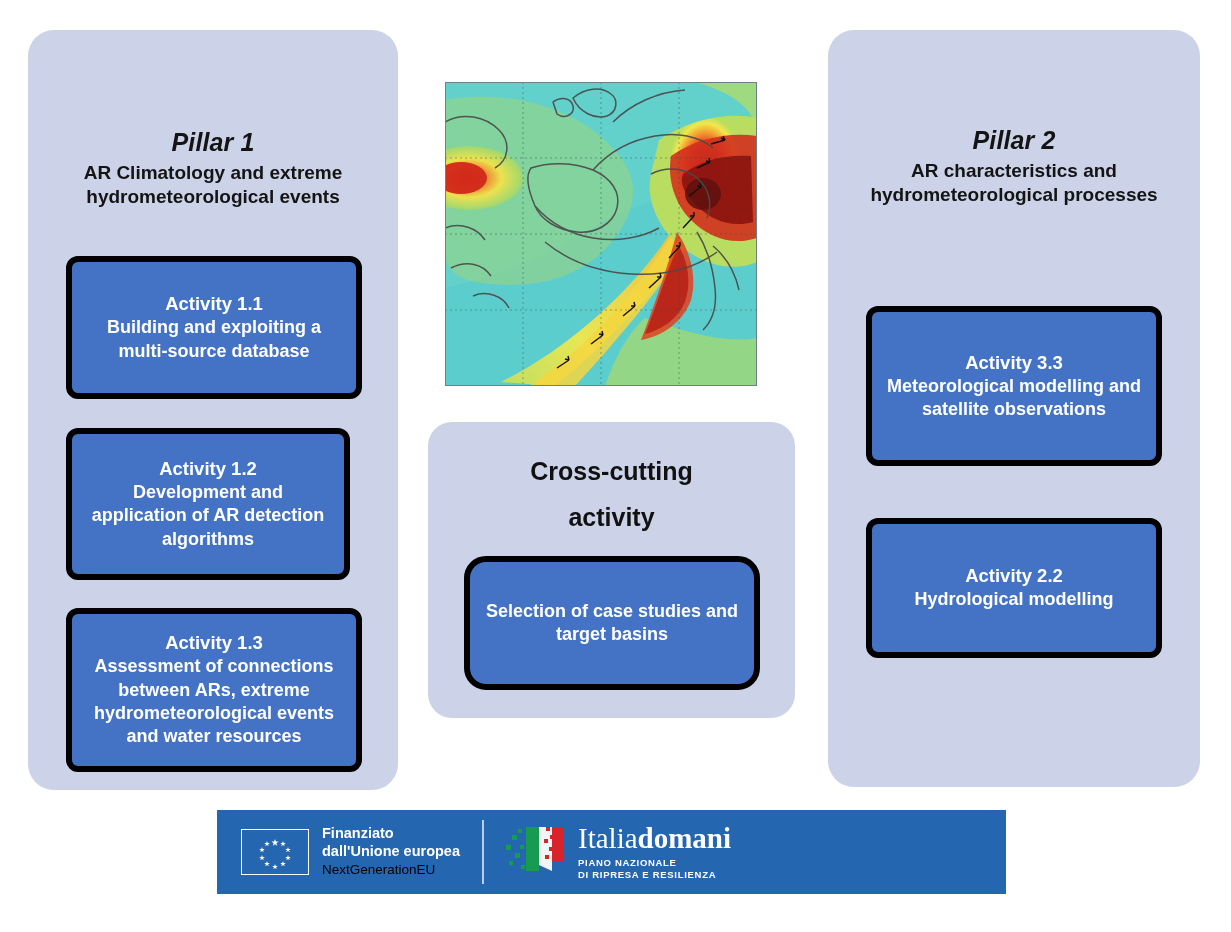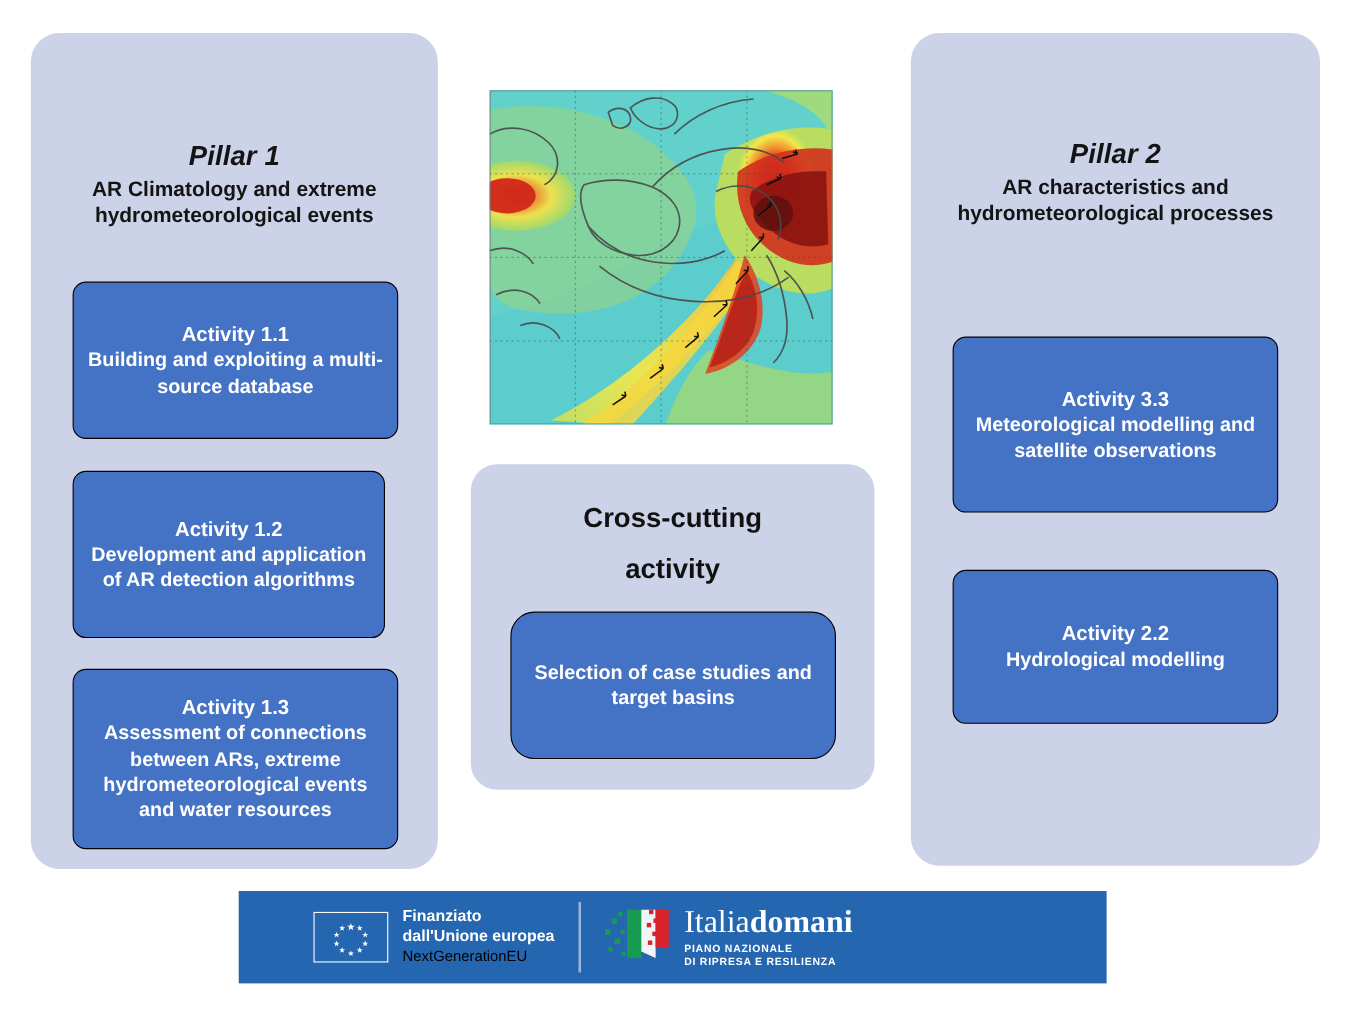--- a/index.html
+++ b/index.html
@@ -59,21 +59,21 @@
     font-size: 25px;
     font-weight: bold;
     line-height: 1.85;
   }
   #crosscut-heading { top: 26px; }
 
   
   .activity {
     position: absolute;
     background: #4472c4;
-    border: 1px solid #000000;
+    border: 6px solid #000000;
     border-radius: 12px;
     color: #ffffff;
     display: flex;
     align-items: center;
     justify-content: center;
     text-align: center;
     box-sizing: border-box;
     padding: 6px 12px;
   }
   .activity-inner { width: 100%; }
@@ -119,21 +119,20 @@
   #funding-banner {
     position: absolute;
     left: 217px;
     top: 810px;
     width: 789px;
     height: 84px;
     background: #2566b0;
     display: flex;
     align-items: center;
     box-sizing: border-box;
-    padding-left: 44px;
   }
   .banner-block {
     display: flex;
     align-items: center;
     height: 100%;
     box-sizing: border-box;
   }
   #banner-eu        { padding-left: 24px; padding-right: 22px; }
   #banner-ministero { padding-left: 26px; padding-right: 26px; }
   #banner-italiadomani { padding-left: 22px; }

